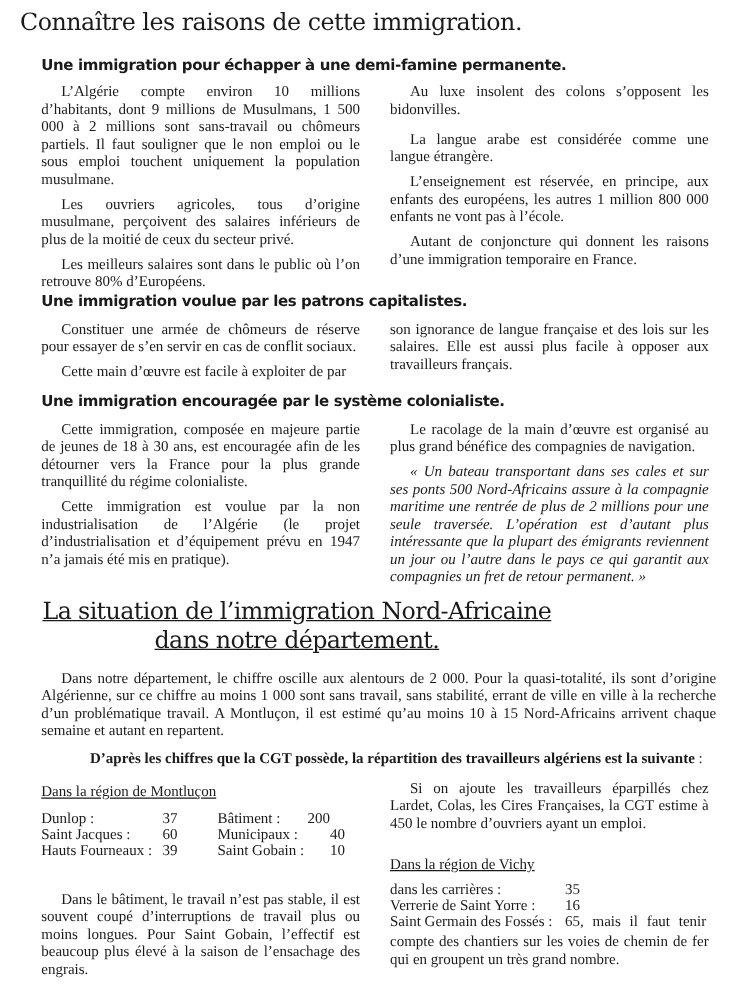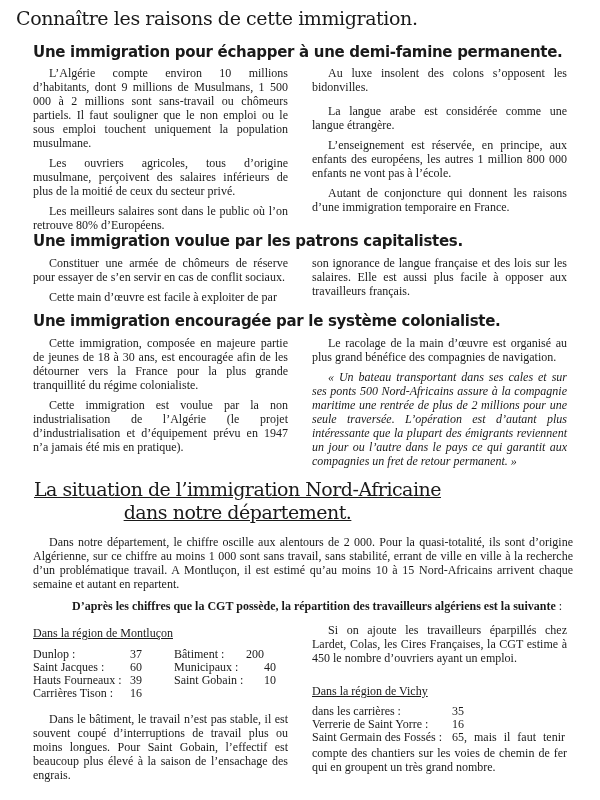--- a/index.html
+++ b/index.html
@@ -14,21 +14,21 @@
     .main-title {
       position: absolute; left: 16px; top: 6px; width: 600px;
       text-align: left;
       font-family: "DejaVu Serif", "Liberation Serif", serif;
       font-size: 19px; line-height: 24px; font-weight: normal;
       letter-spacing: -0.4px;
     }
     .sec-head {
       position: absolute; left: 33px;
       font-family: "DejaVu Sans", "Liberation Sans", sans-serif;
-      font-size: 15px; font-weight: bold; line-height: 16px;
+      font-size: 12px; font-weight: bold; line-height: 16px;
       letter-spacing: -0.3px;
     }
     .col { position: absolute; text-align: justify; }
     .col p { text-indent: 16px; margin-bottom: 6px; }
     .col p.noindent { text-indent: 0; }
     .col p.gap { margin-top: 10px; }
     .italic { font-style: italic; }
     .title2 {
       position: absolute; left: 0; top: 478px; width: 475px; text-align: center;
       font-family: "DejaVu Serif", "Liberation Serif", serif;
@@ -105,26 +105,20 @@
     <td>60</td>
     <td>Municipaux :</td>
     <td style="padding-left:18px;">40</td>
   </tr>
   <tr>
     <td>Hauts Fourneaux :</td>
     <td>39</td>
     <td>Saint Gobain :</td>
     <td style="padding-left:18px;">10</td>
   </tr>
-  <tr>
-    <td>Carrières Tison :</td>
-    <td>16</td>
-    <td></td>
-    <td></td>
-  </tr>
 </tbody>
   </table>
 <div class="col" style="left:33px; top:712px; width:255px;">
   <p>Dans le bâtiment, le travail n’est pas stable, il est souvent coupé d’interruptions de travail plus ou moins longues. Pour Saint Gobain, l’effectif est beaucoup plus élevé à la saison de l’ensachage des engrais.</p>
 </div>
 
 <div class="col" style="left:312px; top:623px; width:255px;">
   <p>Si on ajoute les travailleurs éparpillés chez Lardet, Colas, les Cires Françaises, la CGT estime à 450 le nombre d’ouvriers ayant un emploi.</p>
 </div>
 <div class="underline" style="position:absolute; left:312px; top:684px;">Dans la région de Vichy</div>

